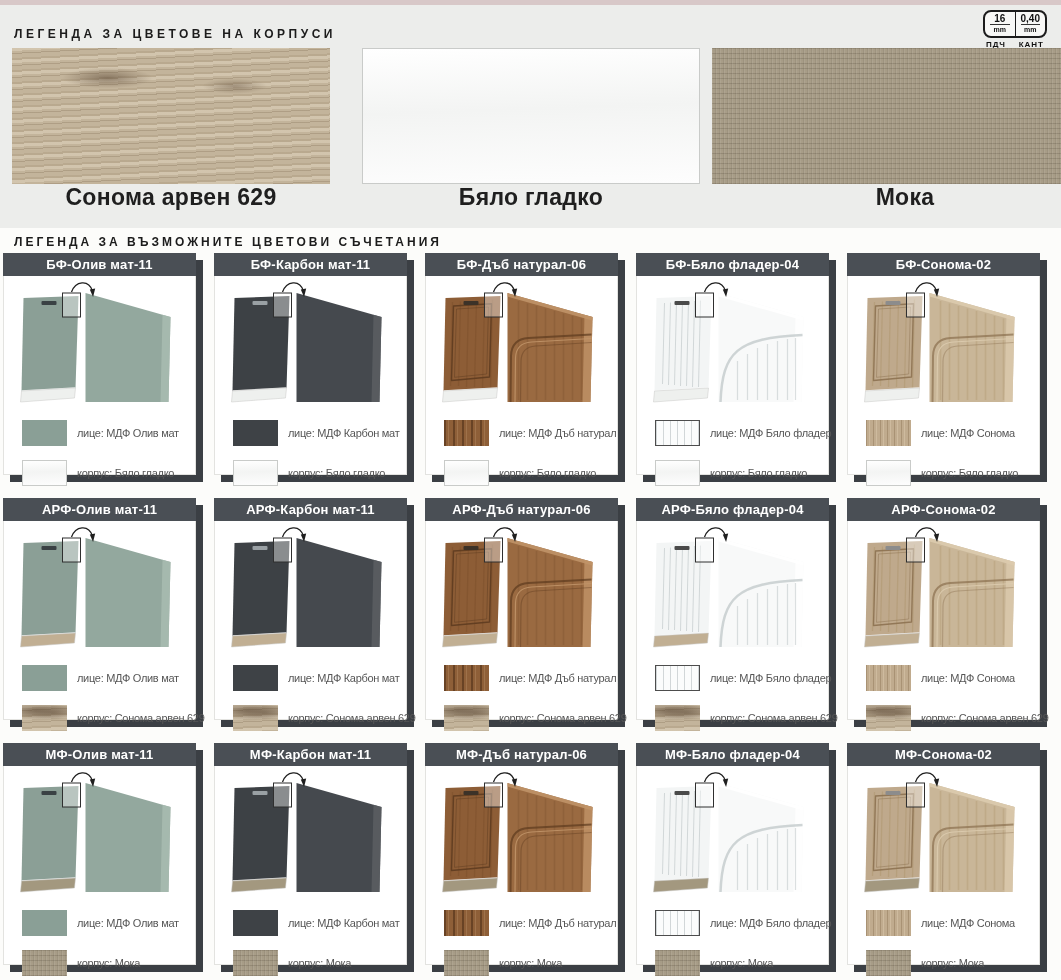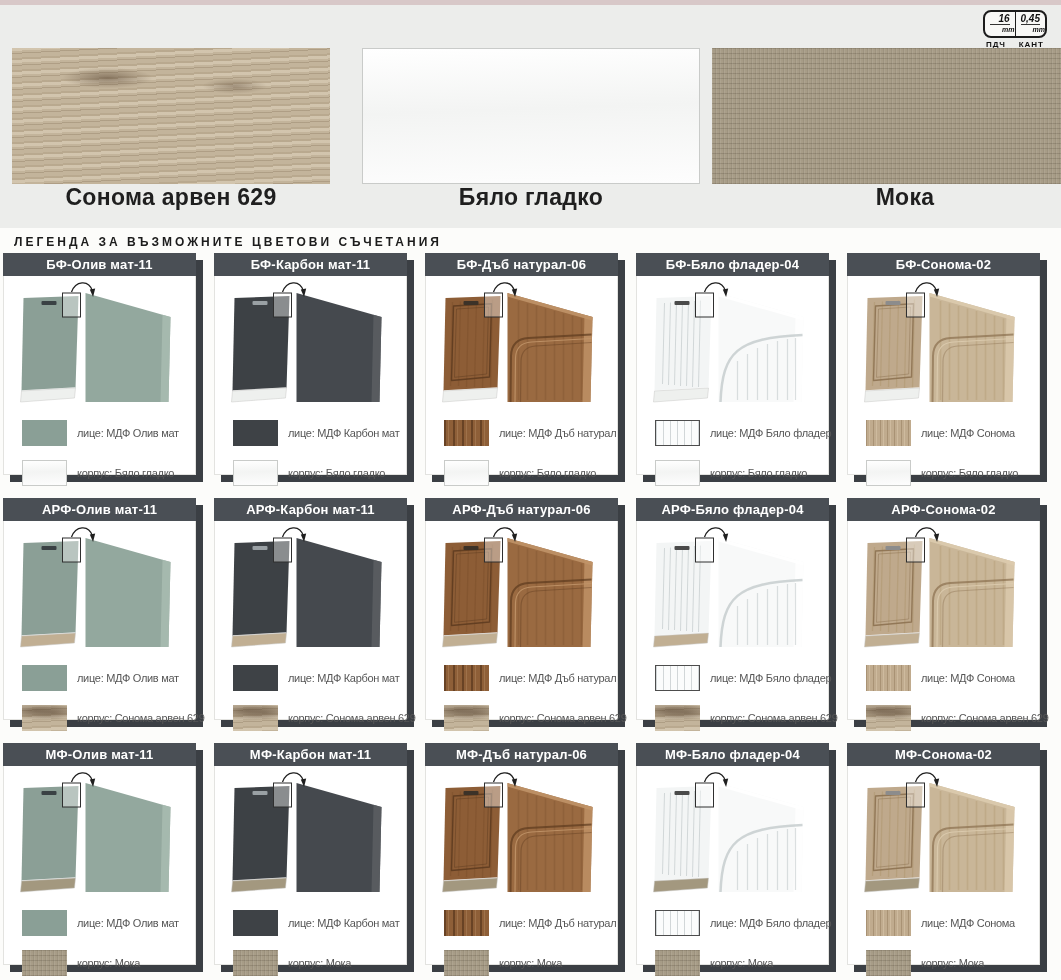--- a/index.html
+++ b/index.html
@@ -19,21 +19,21 @@
   .big-swatch{position:absolute;top:43px;margin:0;}
   .big-swatch .swatch-fill{height:136px;box-sizing:border-box;}
   .big-swatch figcaption{text-align:center;font-size:23px;font-weight:bold;color:#1f1f1f;margin-top:0;letter-spacing:.3px;}
   .bs-0{left:12px;width:318px;}
   .bs-1{left:362px;width:338px;}
   .bs-2{left:712px;width:386px;}
 
   
   .edge-wrap{position:absolute;right:14px;top:5px;width:64px;}
   .edge-box{display:flex;height:28px;border:2px solid #1c1c1c;border-radius:8px;background:#f8f8f6;box-sizing:border-box;}
-  .edge-cell{flex:1;text-align:right;padding-top:2px;font-style:italic;}
+  .edge-cell{flex:1;text-align:center;padding-top:2px;}
   .edge-cell + .edge-cell{border-left:1.5px solid #1c1c1c;}
   .edge-val{display:block;font-size:10px;line-height:10px;font-weight:bold;color:#111;border-bottom:1px solid #333;margin:0 5px 1px;}
   .edge-unit{display:block;font-size:7px;line-height:8px;font-weight:bold;color:#111;}
   .edge-labels{display:flex;justify-content:space-between;padding:2px 3px 0;font-size:8px;font-weight:bold;letter-spacing:1px;color:#111;}
 
   
   .combo-section{position:absolute;left:0;top:228px;width:1061px;height:752px;background:#fcfcfa;}
   .sec-title2{position:absolute;left:14px;top:7px;margin:0;font-size:12px;font-weight:bold;letter-spacing:3px;color:#1c1c1c;}
   .grid{
     position:absolute;left:3px;top:25px;
@@ -98,29 +98,30 @@
     background-image:repeating-linear-gradient(90deg, rgba(120,94,62,.32) 0 1px, rgba(0,0,0,0) 1px 3px, rgba(238,222,196,.3) 3px 4px, rgba(0,0,0,0) 4px 7px);
   }
 </style>
 </head>
 <body>
 
 <div class="band-top"></div>
 <div class="band-left"></div>
 
 <section class="top-section">
+  <h1 class="sec-title">ЛЕГЕНДА ЗА ЦВЕТОВЕ НА КОРПУСИ</h1>
 
   <div class="edge-wrap">
     <div class="edge-box">
       <div class="edge-cell">
         <span class="edge-val">16</span>
         <span class="edge-unit">mm</span>
       </div>
       <div class="edge-cell">
-        <span class="edge-val">0,45</span>
+        <span class="edge-val">0,40</span>
         <span class="edge-unit">mm</span>
       </div>
     </div>
     <div class="edge-labels">
       <span>ПДЧ</span>
       <span>КАНТ</span>
     </div>
   </div>
 
   <figure class="big-swatch bs-0">

